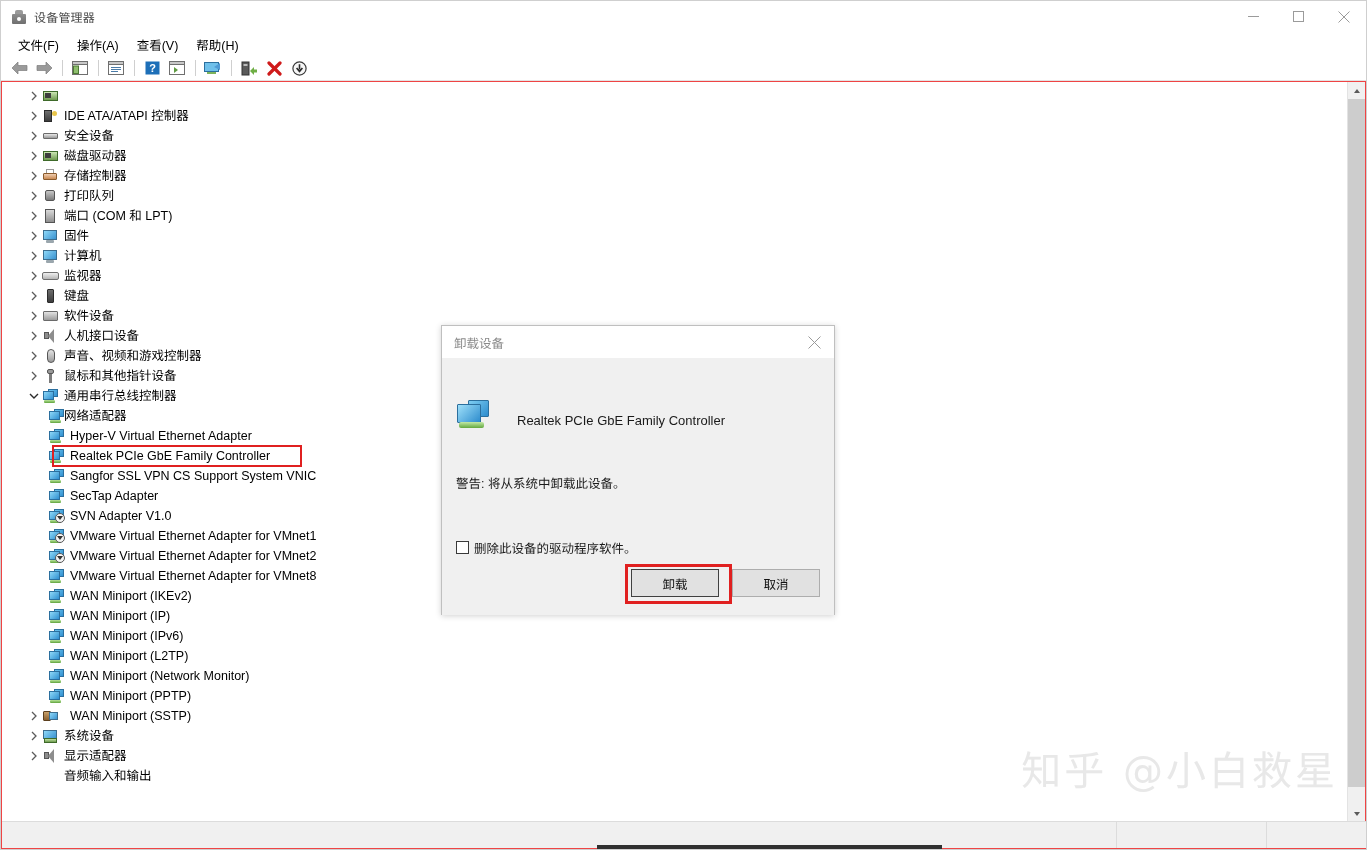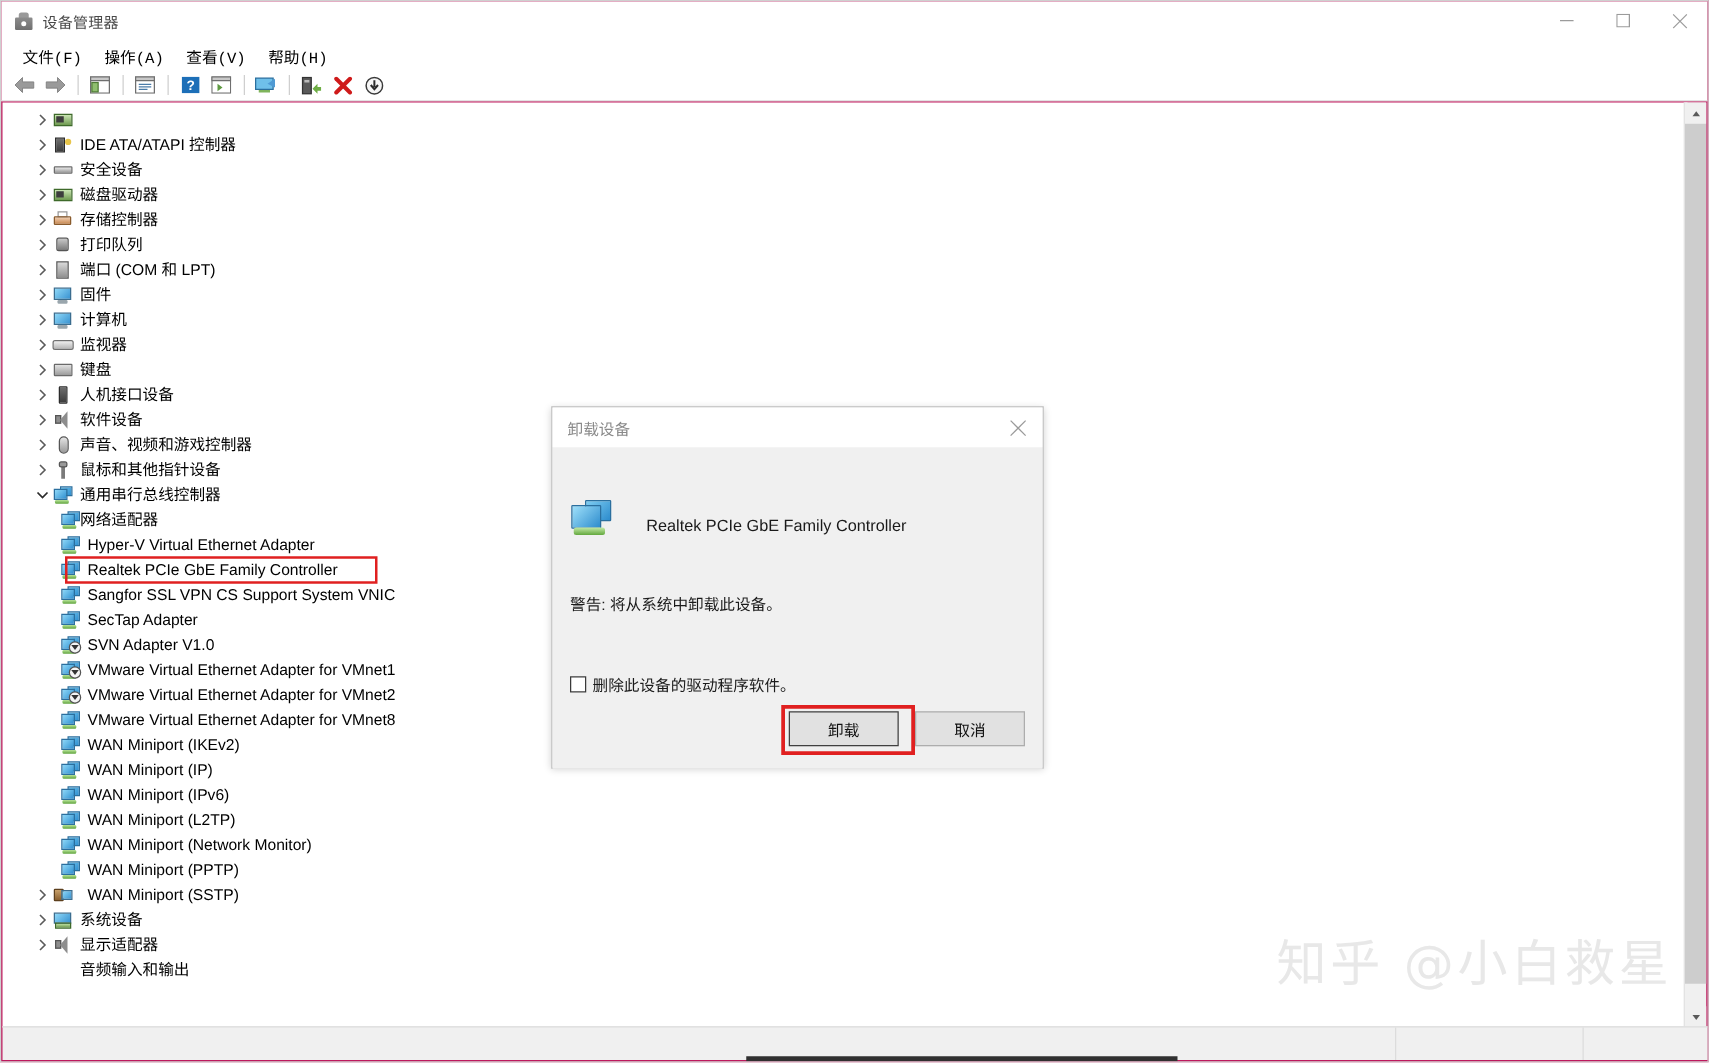--- a/index.html
+++ b/index.html
@@ -10,21 +10,21 @@
     height: 850px;
     overflow: hidden;
     font-family: "Liberation Sans", "DejaVu Sans", sans-serif;
     background: #ffffff;
   }
 
   #app {
     position: relative;
     width: 1367px;
     height: 850px;
-    background: #be185d;
+    background: #ef4444;
     box-sizing: border-box;
     border: 1px solid #cfcfcf;
     overflow: hidden;
   }
 
   
   .titlebar {
     position: absolute;
     left: 0; top: 0;
     width: 100%;
@@ -92,21 +92,20 @@
     display: flex;
     align-items: center;
     padding-left: 8px;
     box-sizing: border-box;
   }
   .menu-item {
     font-size: 12.5px;
     color: #000000;
     padding: 2px 9px;
     white-space: nowrap;
-    font-family: Liberation Mono, monospace;
   }
 
   
   .toolbar {
     position: absolute;
     left: 0; top: 55px;
     width: 100%;
     height: 25px;
     background: #ffffff;
     display: flex;
@@ -793,36 +792,36 @@
         </div>
         <span class="node-label">键盘</span>
       </div>
 
       <div class="tree-row lvl1">
         <div class="chev">
           <svg width="8" height="10" viewBox="0 0 8 10">
               <path d="M2 1 L6 5 L2 9" fill="none" stroke="#5b5b5b" stroke-width="1.3"></path>
             </svg>
         </div>
+        <div class="node-icon ic-sw">
+          <div class="ic body"></div>
+        </div>
+        <span class="node-label">软件设备</span>
+      </div>
+
+      <div class="tree-row lvl1">
+        <div class="chev">
+          <svg width="8" height="10" viewBox="0 0 8 10">
+              <path d="M2 1 L6 5 L2 9" fill="none" stroke="#5b5b5b" stroke-width="1.3"></path>
+            </svg>
+        </div>
         <div class="node-icon ic-hid">
           <div class="ic body"></div>
         </div>
         <span class="node-label">人机接口设备</span>
-      </div>
-
-      <div class="tree-row lvl1">
-        <div class="chev">
-          <svg width="8" height="10" viewBox="0 0 8 10">
-              <path d="M2 1 L6 5 L2 9" fill="none" stroke="#5b5b5b" stroke-width="1.3"></path>
-            </svg>
-        </div>
-        <div class="node-icon ic-sw">
-          <div class="ic body"></div>
-        </div>
-        <span class="node-label">软件设备</span>
       </div>
 
       <div class="tree-row lvl1">
         <div class="chev">
           <svg width="8" height="10" viewBox="0 0 8 10">
               <path d="M2 1 L6 5 L2 9" fill="none" stroke="#5b5b5b" stroke-width="1.3"></path>
             </svg>
         </div>
         <div class="node-icon ic-spk">
           <div class="ic box"></div>

